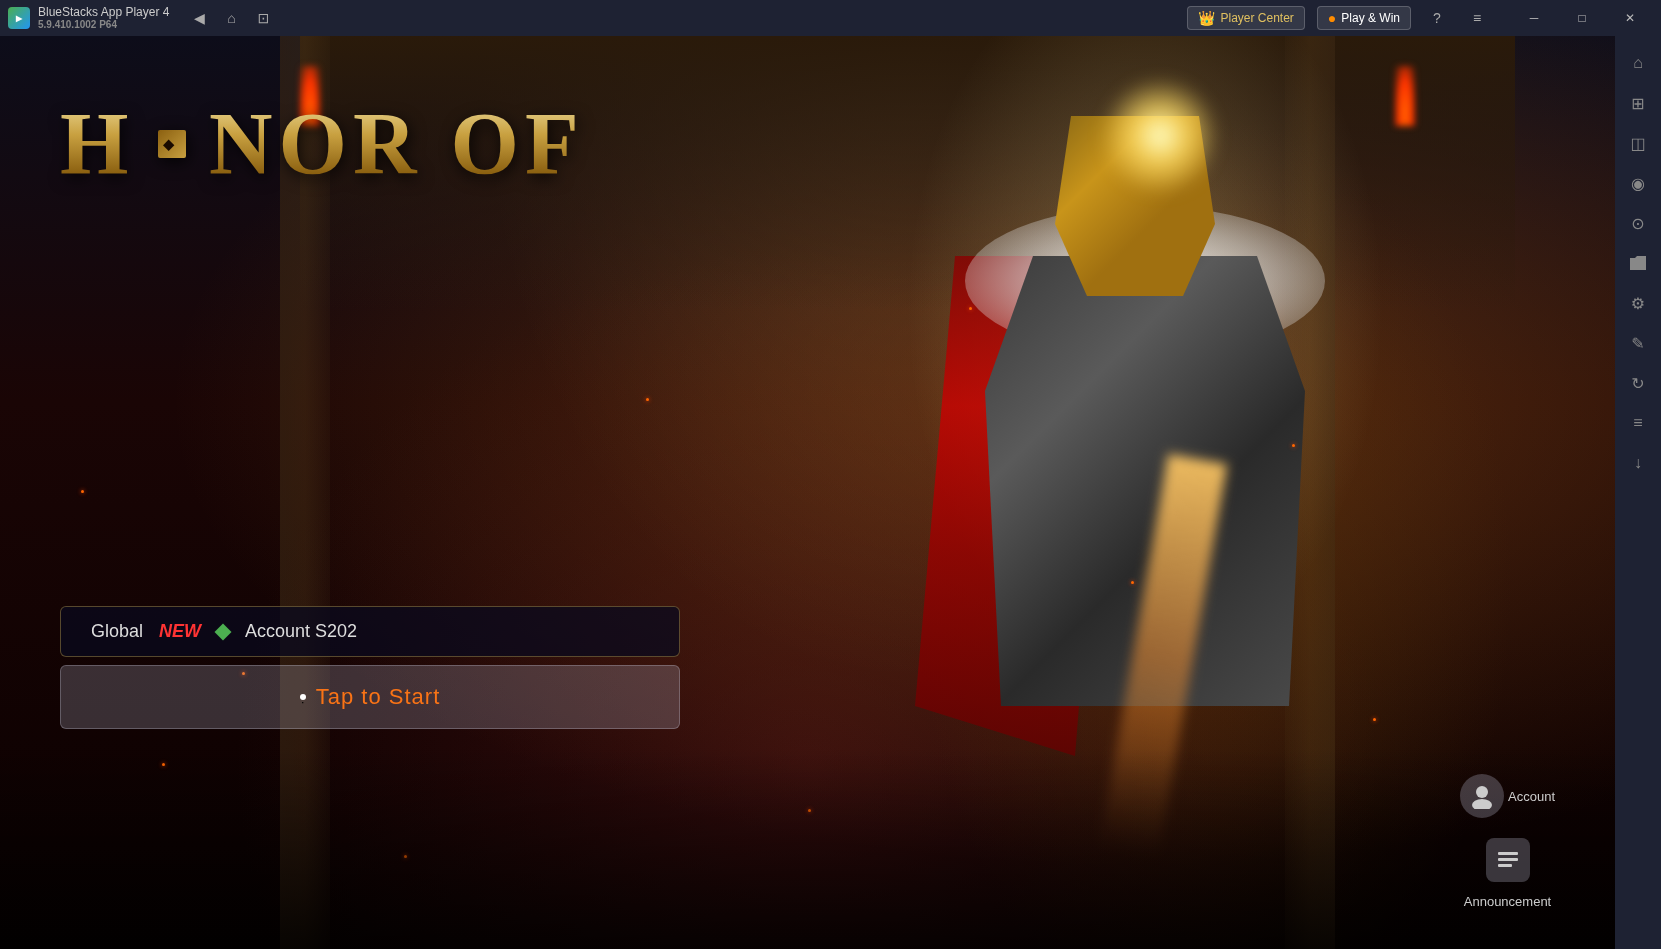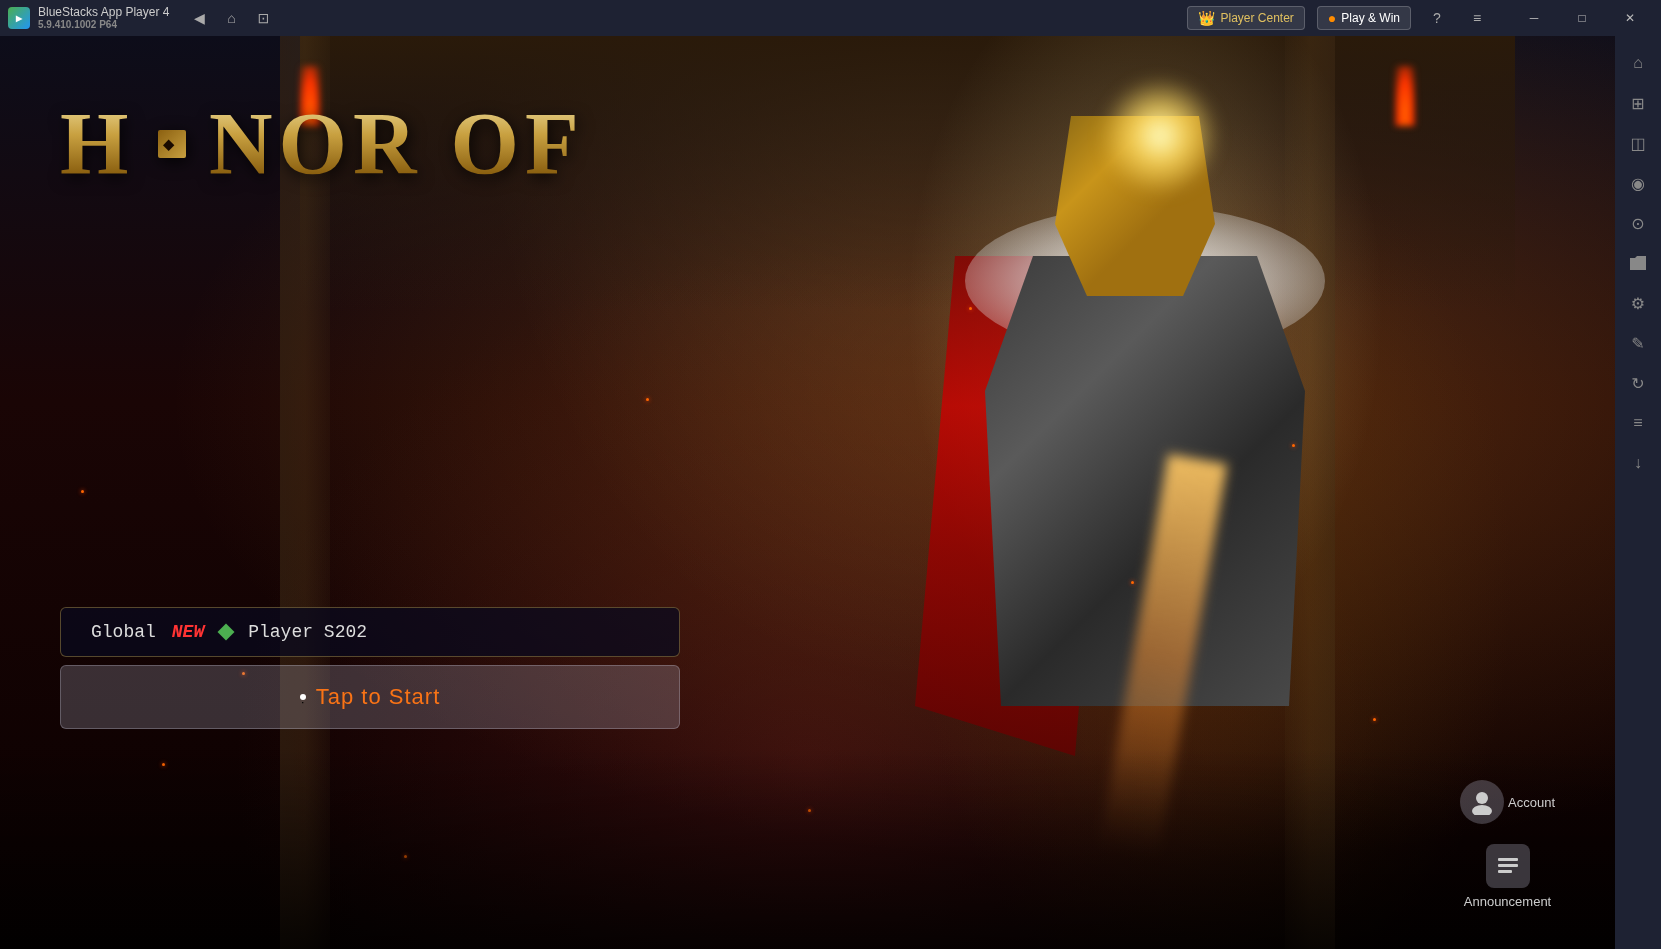--- a/index.html
+++ b/index.html
@@ -343,21 +343,20 @@
       border-radius: 6px;
       padding: 0;
       overflow: hidden;
       margin-bottom: 8px;
     }
     .server-row {
       display: flex;
       align-items: center;
       padding: 14px 30px;
       gap: 16px;
-      font-family: Liberation Mono, monospace;
     }
     .server-region {
       color: #ddd;
       font-size: 18px;
       font-weight: 500;
     }
     .server-new-badge {
       color: #ff3333;
       font-size: 18px;
       font-weight: 700;
@@ -457,21 +456,21 @@
       color: #ccc;
     }
     .account-label {
       font-size: 13px;
       color: #ccc;
     }
     .announcement-btn {
       display: flex;
       flex-direction: column;
       align-items: center;
-      gap: 6px;
+      gap: 12px;
       cursor: pointer;
       color: #ccc;
     }
     .announcement-icon {
       width: 44px;
       height: 44px;
       background: rgba(180,180,200,0.3);
       border-radius: 8px;
       display: flex;
       align-items: center;
@@ -598,21 +597,21 @@
         </span>
       </div>
     </div>
 
     <div class="server-area">
       <div class="server-selector">
         <div class="server-row">
           <span class="server-region">Global</span>
           <span class="server-new-badge">NEW</span>
           <div class="server-diamond"></div>
-          <span class="server-name">Player S202</span>
+          <span class="server-name">Account S202</span>
         </div>
       </div>
       <button class="tap-to-start-btn">
         <span class="tap-dot">·</span>
         <span class="tap-label">Tap to Start</span>
       </button>
     </div>
 
     <div class="floor-dark"></div>
 

